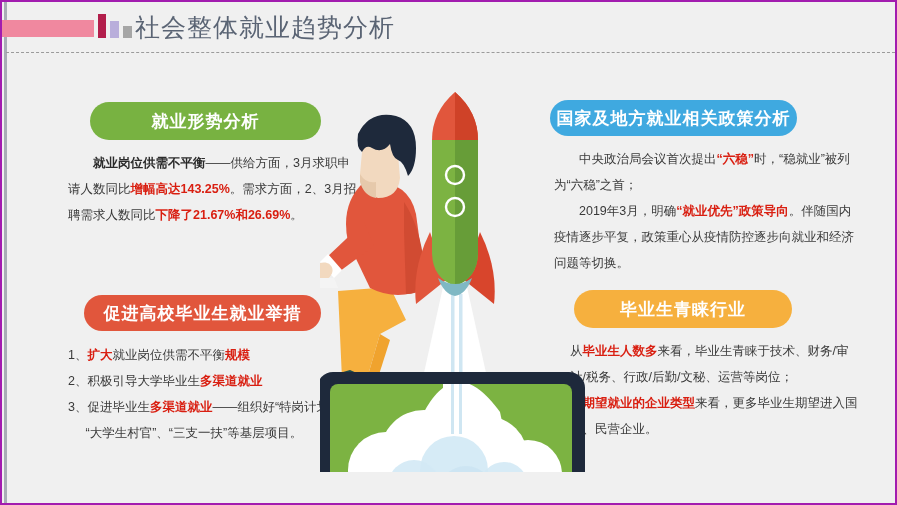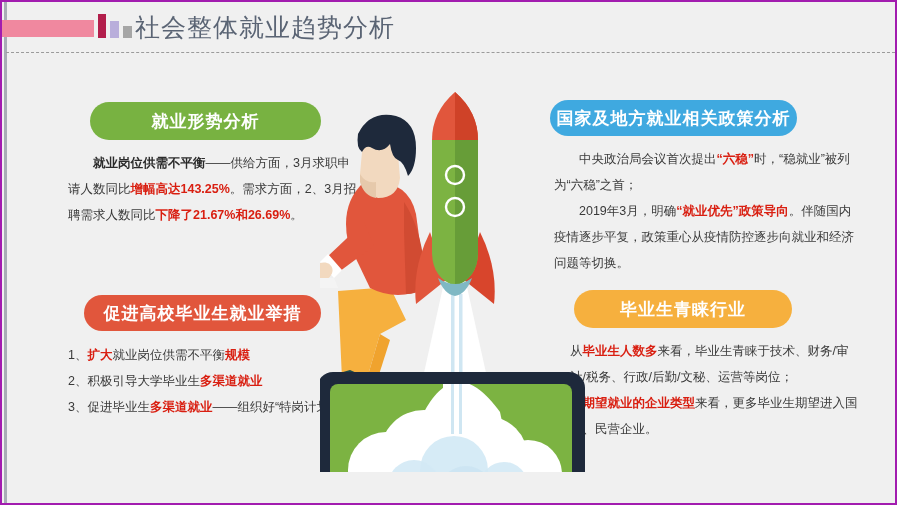--- a/index.html
+++ b/index.html
@@ -151,20 +151,21 @@
   <div class="pill yellow" id="pill-favored-industries">毕业生青睐行业</div>
 
   <div class="textblock" id="text-employment-situation">
       <p class="ind"><span class="b">就业岗位供需不平衡</span><span>——供给方面，3月求职申请人数同比</span><span class="r">增幅高达143.25%</span><span>。需求方面，2、3月招聘需求人数同比</span><span class="r">下降了21.67%和26.69%</span><span>。</span></p>
     </div>
 
   <div class="textblock" id="text-promote-employment">
       <p><span>1、</span><span class="r">扩大</span><span>就业岗位供需不平衡</span><span class="r">规模</span></p>
       <p><span>2、积极引导大学毕业生</span><span class="r">多渠道就业</span></p>
       <p><span>3、促进毕业生</span><span class="r">多渠道就业</span><span>——组织好“特岗计划”、</span></p>
+      <p class="cont"><span>“大学生村官”、“三支一扶”等基层项目。</span></p>
     </div>
 
   <div class="textblock" id="text-policy-analysis">
       <p class="ind"><span>中央政治局会议首次提出</span><span class="r">“六稳”</span><span>时，“稳就业”被列为“六稳”之首；</span></p>
       <p class="ind"><span>2019年3月，明确</span><span class="r">“就业优先”政策导向</span><span>。伴随国内疫情逐步平复，政策重心从疫情防控逐步向就业和经济问题等切换。</span></p>
     </div>
 
   <div class="textblock" id="text-favored-industries">
       <p><span>从</span><span class="r">毕业生人数多</span><span>来看，毕业生青睐于技术、财务/审计/税务、行政/后勤/文秘、运营等岗位；</span></p>
       <p><span>从</span><span class="r">期望就业的企业类型</span><span>来看，更多毕业生期望进入国有、民营企业。</span></p>

